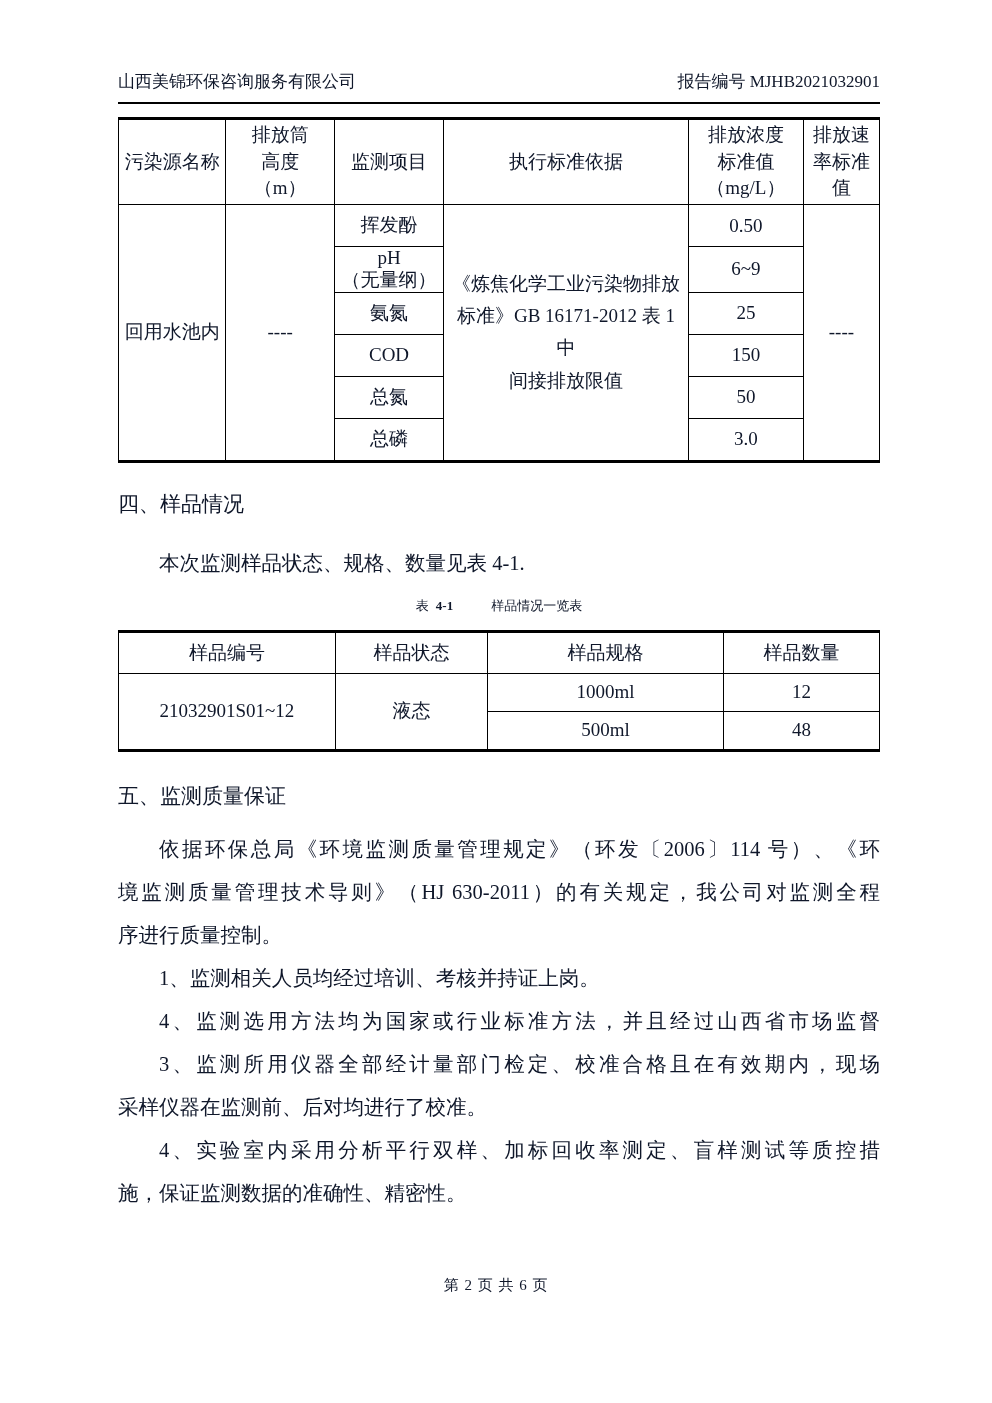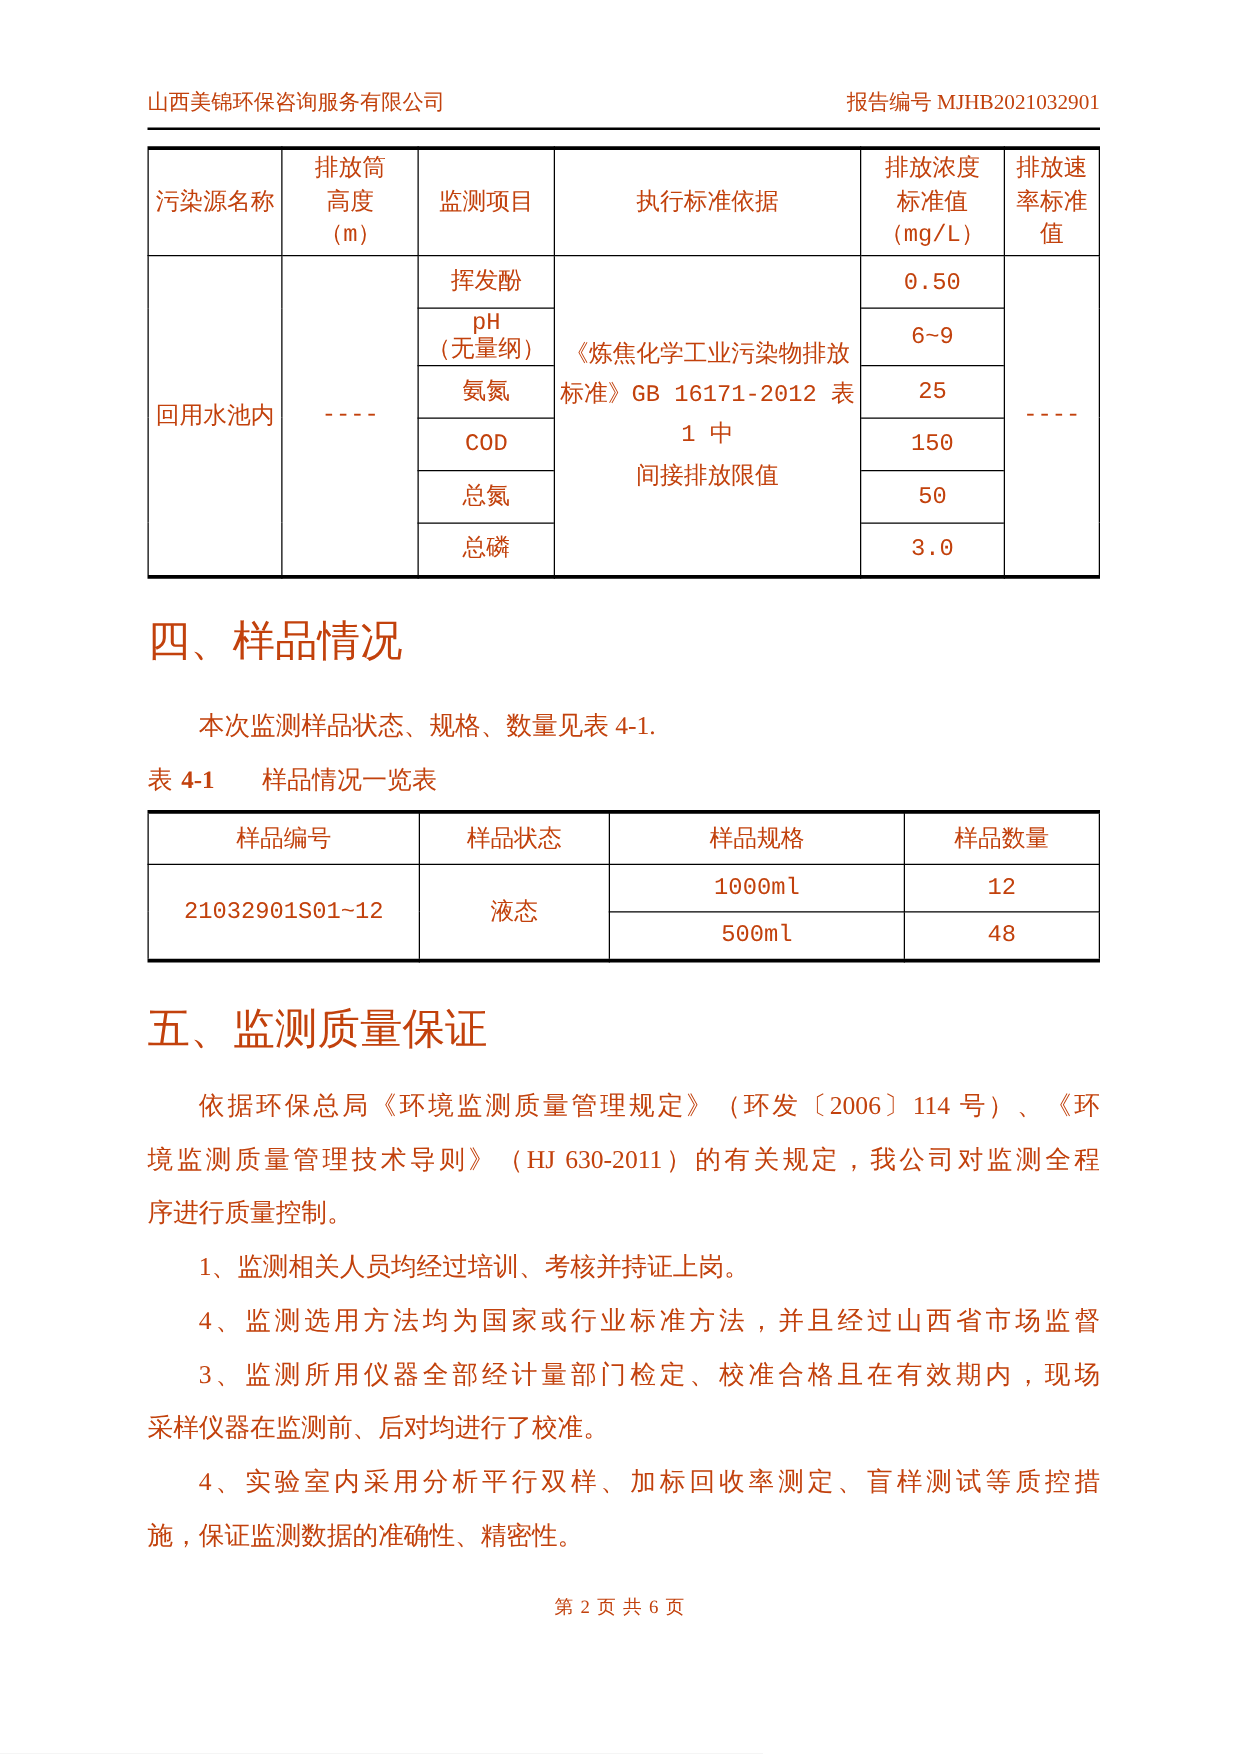--- a/index.html
+++ b/index.html
@@ -1,46 +1,46 @@
 <!DOCTYPE html>
 <html><head>
 <meta charset="utf-8">
 <style>
   html,body { margin:0; padding:0; background:#e8e8e8; }
   .page {
     width:992px; height:1403px; margin:0 auto; background:#ffffff;
     position:relative; box-sizing:border-box;
     padding:70px 112px 0 118px;
     font-family:"Liberation Serif","DejaVu Serif",serif;
-    color:#c2410c;
+    color:#0f172a;
   }
   
   .doc-header { display:flex; justify-content:space-between; align-items:flex-end; font-size:17px; }
   .header-rule { border:none; border-top:2px solid #000; margin:9px 0 0 0; }
 
   
   table { border-collapse:collapse; width:100%; table-layout:fixed; text-align:center; font-size:19px; }
-  th, td { border:1px solid #000; padding:0 2px; vertical-align:middle; font-weight:normal;font-family:Liberation Mono, monospace; }
+  th, td { border:1px solid #000; padding:0 2px; vertical-align:middle; font-weight:normal; }
   .thick { border-top:3px solid #000; border-bottom:3px solid #000; }
 
   
   .standards-table { margin-top:13px; }
   .standards-table th { height:84px; white-space:pre-line; line-height:1.42; }
   .standards-table td { height:41px; }
   .pre { white-space:pre-line; }
   .item-name { line-height:1.18; }
   .standard-cell { line-height:1.7; }
   .ph-row td { height:44px; }
 
   
-  .section-title { font-size:34px; font-weight:normal; margin:27px 0 0 0; }
+  .section-title { font-size:21px; font-weight:normal; margin:27px 0 0 0; }
 
   .lead-para { font-size:20.5px; margin:31px 0 4px 0; text-indent:2em; line-height:28px; }
 
-  .caption { text-align:left; font-size:20px; margin:15px 0 0 0; line-height:28px; }
+  .caption { text-align:center; font-size:13px; margin:15px 0 0 0; line-height:28px; }
   .caption-num { margin-left:7px; font-weight:bold; }
   .caption-gap { display:inline-block; width:38px; }
 
   
   .samples-table { margin-top:10px; }
   .samples-table th { height:40px; }
   .samples-table td { height:37px; }
 
   
   .body-text { margin-top:18px; font-size:20.5px; }

